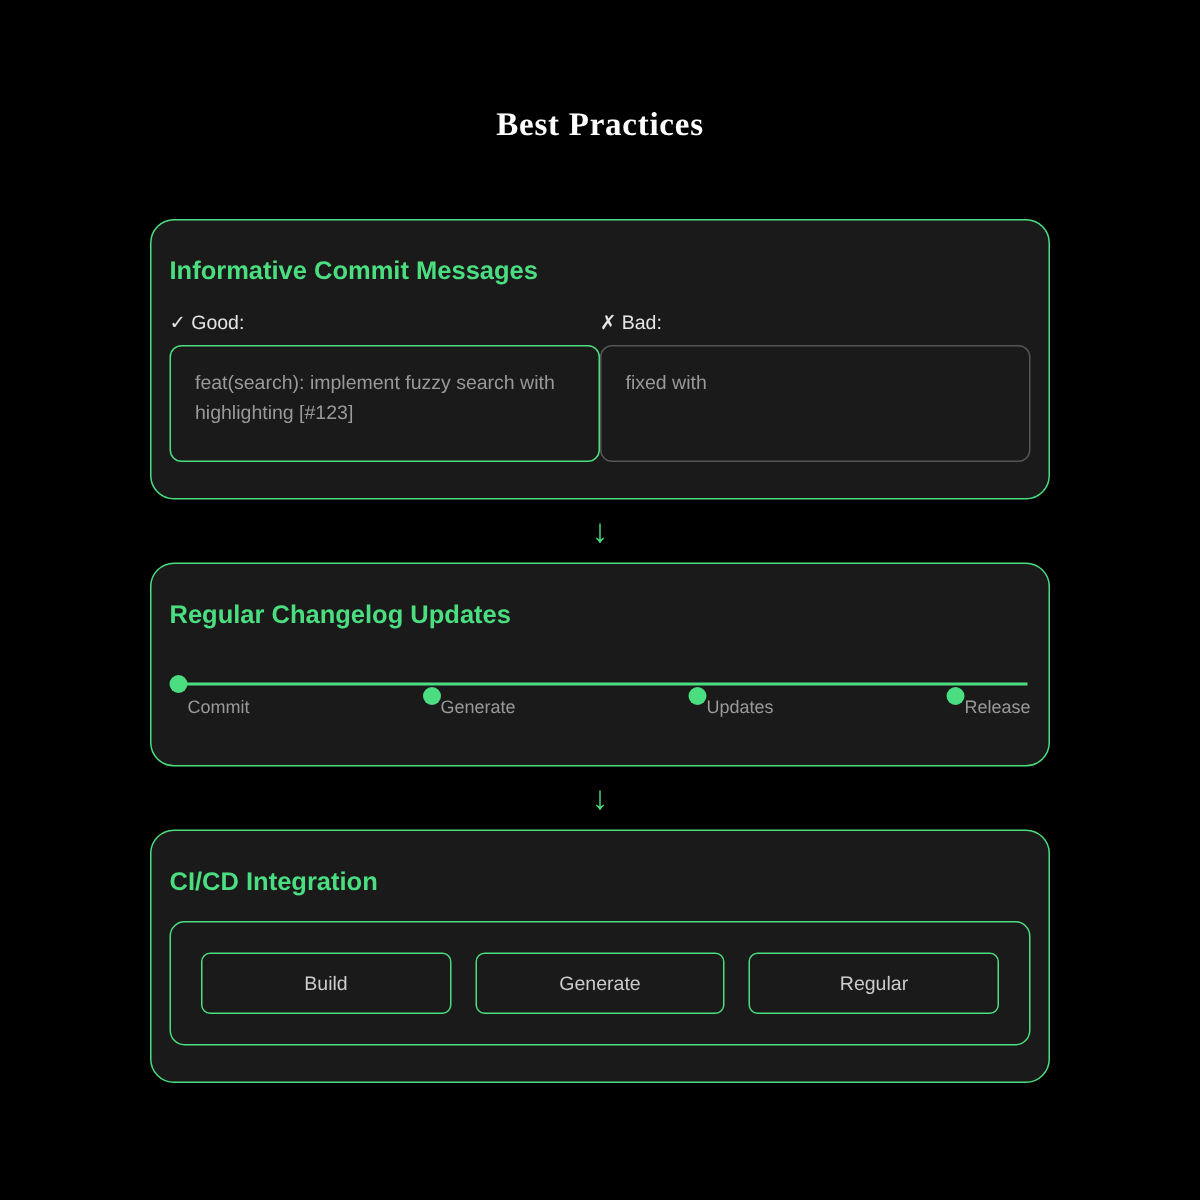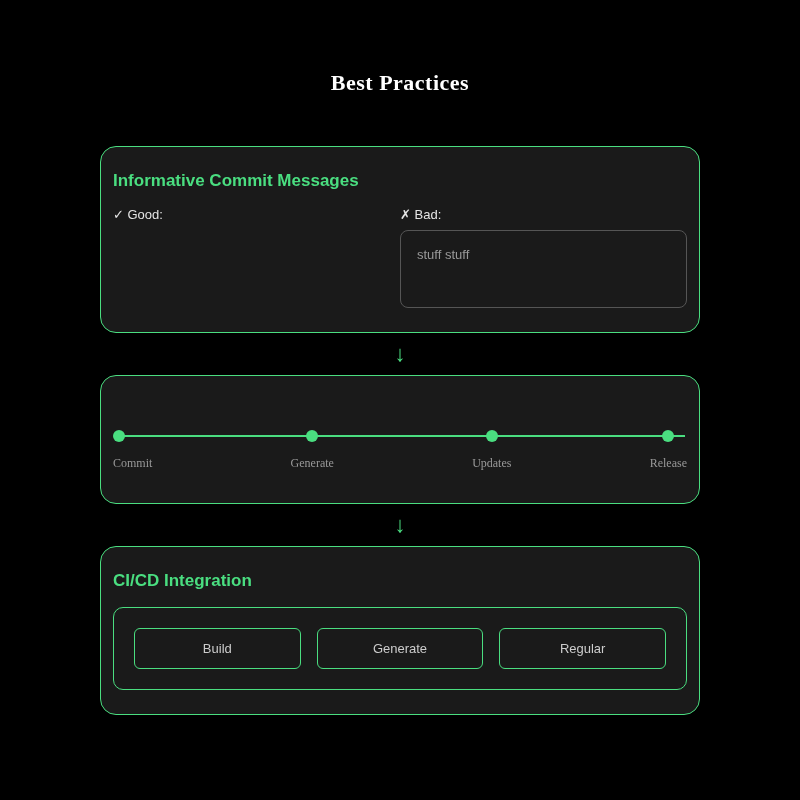--- a/index.html
+++ b/index.html
@@ -81,24 +81,22 @@
     height: 2px;
     background: #4ade80;
   }
   .timeline-points {
     display: flex;
     justify-content: space-between;
     position: relative;
   }
   .timeline-point {
     display: flex;
-    flex-direction: column;
     align-items: center;
     position: relative;
-    font-family: Liberation Serif, serif;
   }
   .timeline-point:first-child { align-items: flex-start; }
   .timeline-point:last-child { }
   .timeline-dot {
     width: 12px;
     height: 12px;
     background: #4ade80;
     border-radius: 50%;
   }
   .timeline-label {
@@ -131,31 +129,33 @@
 <body>
 
 <div class="container">
   <h1 class="page-title">Best Practices</h1>
 
   <div class="card">
     <div class="card-title">Informative Commit Messages</div>
     <div class="commit-row">
       <div class="commit-col">
         <div class="commit-label">✓ Good:</div>
+        <div class="commit-box good">feat(search): implement fuzzy search with highlighting [#123]</div>
       </div>
       <div class="commit-col">
         <div class="commit-label">✗ Bad:</div>
-        <div class="commit-box">stuff stuff</div>
+        <div class="commit-box">fixed with</div>
       </div>
     </div>
   </div>
 
   <div class="arrow">↓</div>
 
   <div class="card">
+    <div class="card-title">Regular Changelog Updates</div>
     <div class="timeline">
       <div class="timeline-line"></div>
       <div class="timeline-points">
         <div class="timeline-point">
           <div class="timeline-dot"></div>
           <div class="timeline-label">Commit</div>
         </div>
         <div class="timeline-point">
           <div class="timeline-dot"></div>
           <div class="timeline-label">Generate</div>

